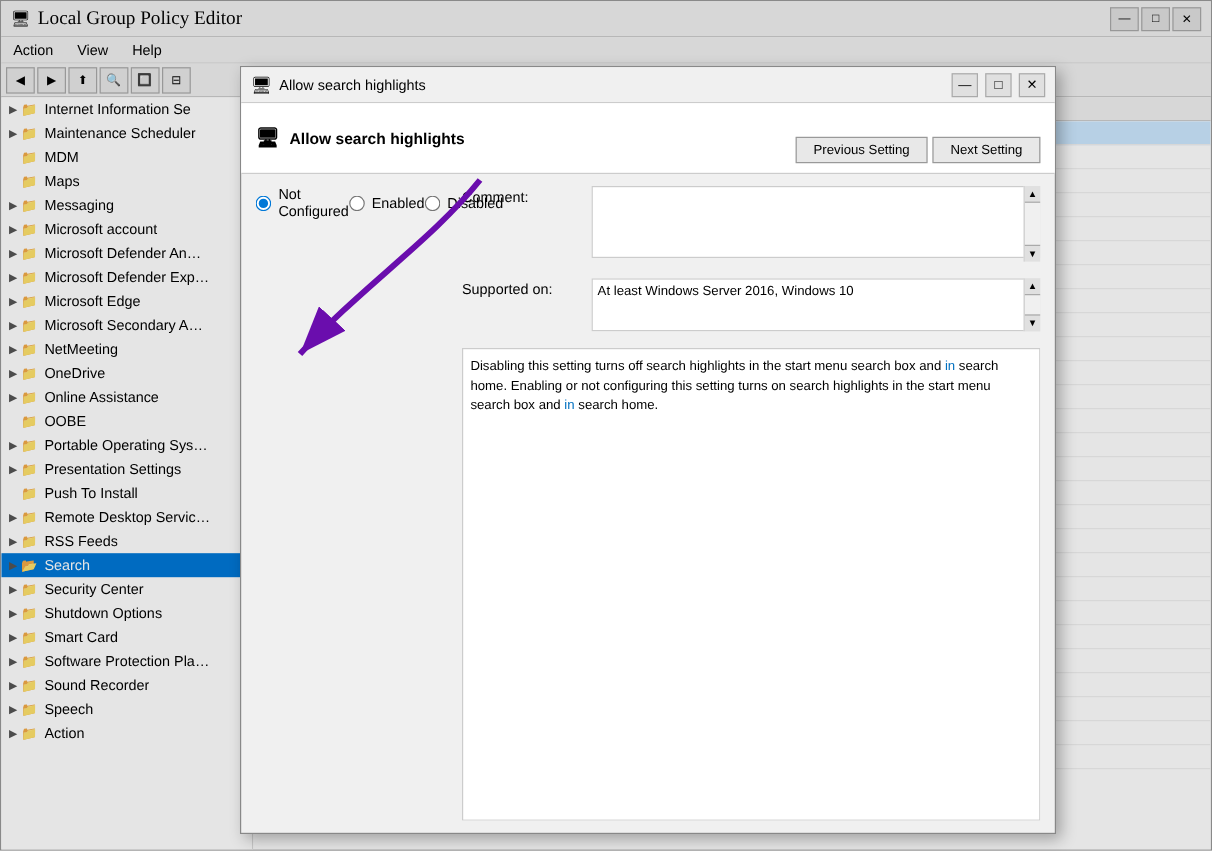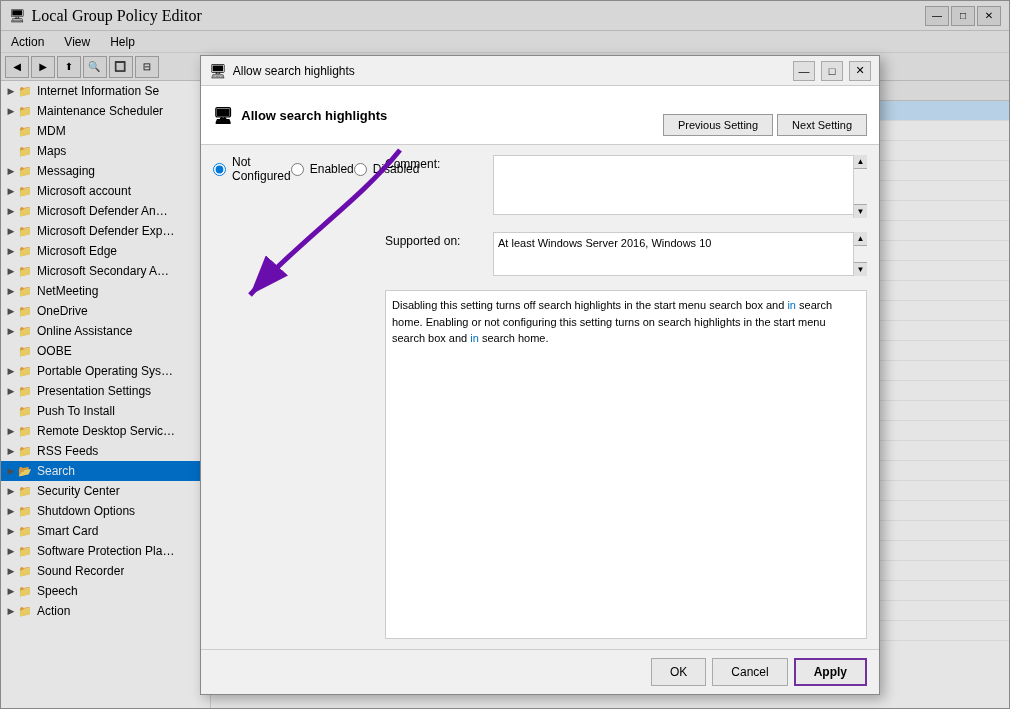--- a/index.html
+++ b/index.html
@@ -858,25 +858,20 @@
             <div class="help-box">
               Disabling this setting turns off search highlights in the start menu search box and <span class="highlight">in</span> search home. <span>Enabling</span> or not configuring this setting turns on search highlights in the start menu search box and <span class="highlight">in</span> search home.
             </div>
           </div>
         </div>
 
       </div>
     </div>
   </div>
 
-  <div class="dialog-footer">
-    <button class="footer-btn">OK</button>
-    <button class="footer-btn">Cancel</button>
-    <button class="footer-btn primary">Apply</button>
-  </div>
 
 </div>
 
 <div class="arrow-container">
   <svg viewBox="0 0 200 180" xmlns="http://www.w3.org/2000/svg">
     <defs>
       <marker id="arrowhead" markerWidth="8" markerHeight="6" refX="8" refY="3" orient="auto">
         <polygon points="0 0, 8 3, 0 6" fill="#6a0dad"></polygon>
       </marker>
     </defs>

